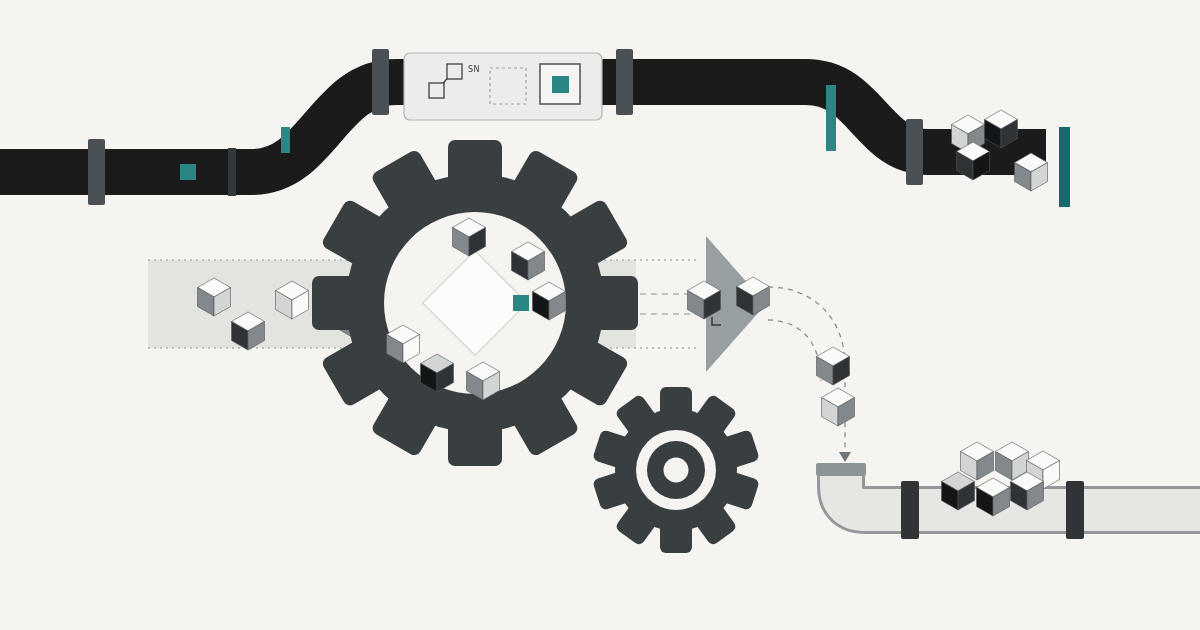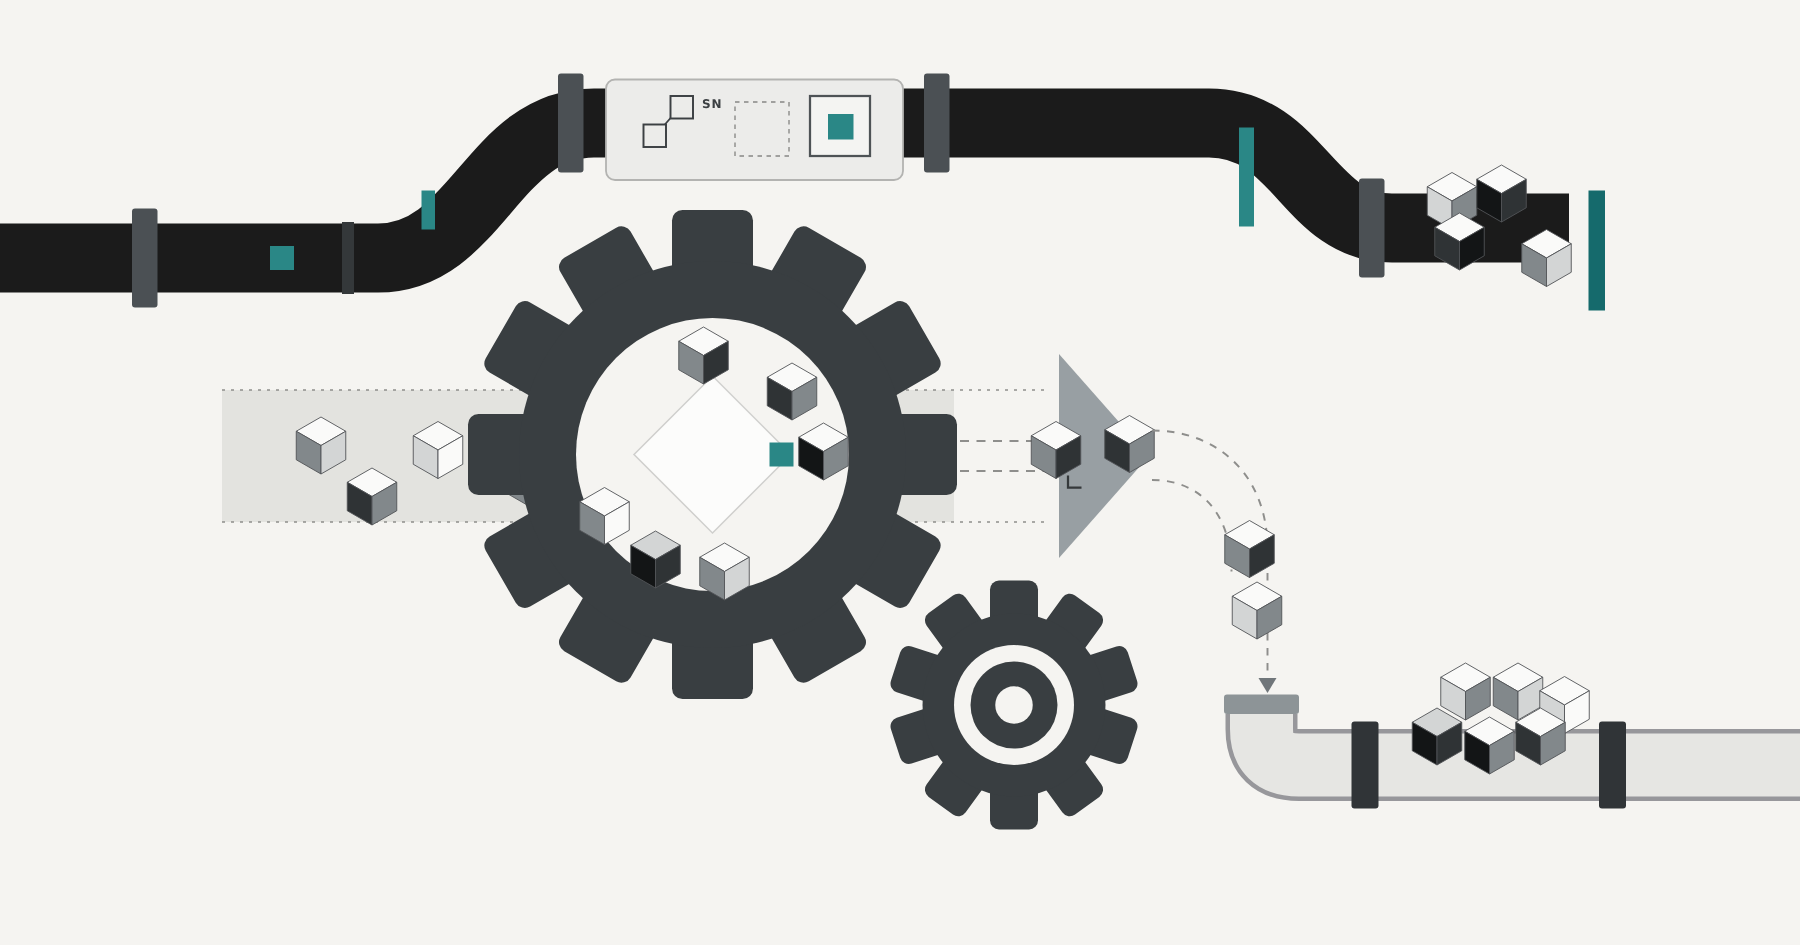--- a/index.html
+++ b/index.html
@@ -9,21 +9,21 @@
     --diamond:#fcfcfb; --diamondEdge:#cfcfcd; --connector:#8d9497;
     --pipeLightFill:#e6e6e3; --pipeLightStroke:#97979b;
     --cubeTop:#fafaf9; --cubeLight:#d3d5d5; --cubeMid:#82888b; --cubeDark:#2f3335;
     --cubeBlack:#131516; --cubeEdge:#515457;
   }
   html,body{margin:0;padding:0;}
   body{
     width:1200px;height:630px;overflow:hidden;background:var(--bg);
     font-family:"DejaVu Sans", sans-serif;
   }
-  .canvas{width:1200px;height:468px;font-weight:bold;}
+  .canvas{width:1200px;height:468px;}
   svg{display:block;}
   .box-label{font-family:"DejaVu Sans", sans-serif;font-size:8px;fill:var(--boxIcon);letter-spacing:.5px;}
 </style>
 </head>
 <body>
 
 <div class="canvas">
 <svg width="1200" height="630" viewBox="0 0 1200 630" xmlns="http://www.w3.org/2000/svg">
 
   <defs>

